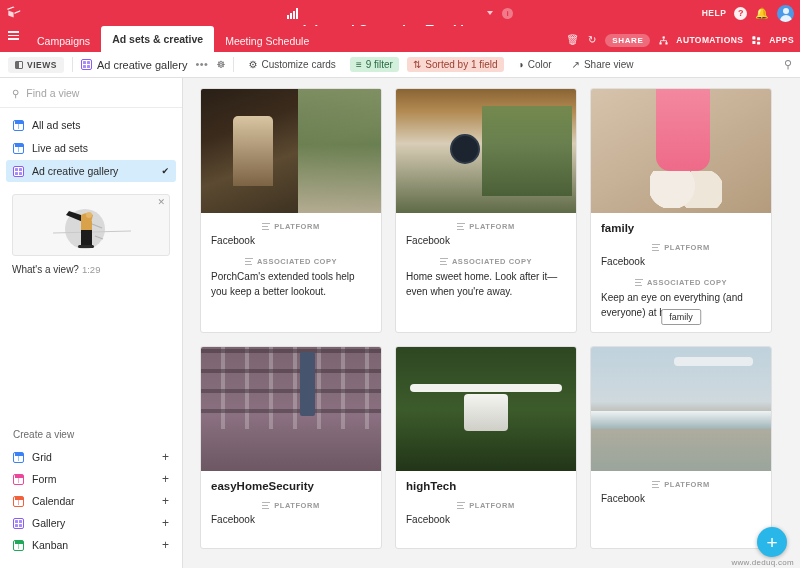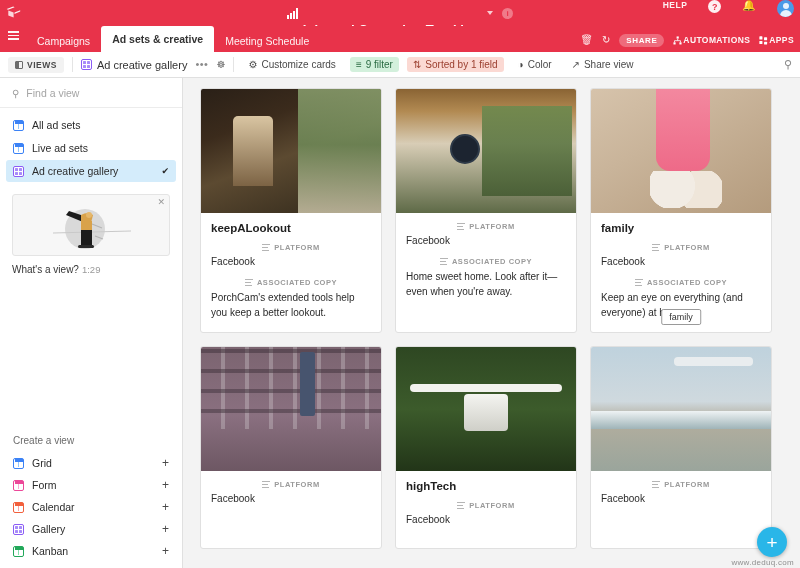--- a/index.html
+++ b/index.html
@@ -42,21 +42,21 @@
     margin-left: 2px; pointer-events: auto;
   }
   .info-circ {
     width: 11px; height: 11px; border-radius: 50%;
     background: rgba(255,255,255,.35); color: #e8334a;
     font-size: 8px; font-weight: bold; display: flex;
     align-items: center; justify-content: center; margin-left: 4px; pointer-events: auto;
   }
   .topbar-right {
     position: absolute; right: 6px; top: 0; height: 26px;
-    display: flex; gap: 21px;
+    display: flex; align-items: center; gap: 8px;
   }
   .help-label { color: rgba(255,255,255,.92); font-size: 8.5px; font-weight: bold; letter-spacing: .5px; }
   .circ-q {
     width: 13px; height: 13px; border-radius: 50%; background: rgba(255,255,255,.92);
     color: #e8334a; font-size: 9px; font-weight: bold;
     display: flex; align-items: center; justify-content: center;
   }
   .bell { color: #fff; font-size: 11px; line-height: 1; }
   .avatar-c {
     width: 17px; height: 17px; border-radius: 50%; background: #4b9ae8;
@@ -93,21 +93,21 @@
     margin-left: auto; display: flex; align-items: center; gap: 9px;
     padding-right: 6px; padding-bottom: 5px;
   }
   .tr-icon { color: rgba(255,255,255,.93); font-size: 10px; line-height: 1; }
   .share-pill {
     background: rgba(255,255,255,.28); color: #fff; font-size: 8px; font-weight: bold;
     letter-spacing: .6px; border-radius: 9px; padding: 2px 7px 2.5px;
   }
   .tb-label {
     color: rgba(255,255,255,.95); font-size: 8.5px; font-weight: bold;
-    letter-spacing: .4px; display: flex; align-items: center; gap: 1px;
+    letter-spacing: .4px; display: flex; align-items: center; gap: 8px;
   }
 
   
   .viewbar {
     position: absolute; top: 52px; left: 0; width: 800px; height: 26px;
     background: #fff; border-bottom: 1px solid #e0e0e0;
     display: flex; align-items: center; padding: 0 8px; gap: 8px;
   }
   .views-btn {
     display: flex; align-items: center; gap: 4px; background: #f2f2f2;
@@ -185,21 +185,21 @@
   .promo {
     margin: 12px 12px 0; border: 1px solid #e4e4e4; border-radius: 3px;
     background: #f7f7f7; height: 62px; position: relative; overflow: hidden;
   }
   .promo .x { position: absolute; right: 4px; top: 2px; color: #9a9a9a; font-size: 9px; }
   .promo-caption {
     padding: 8px 12px 0; font-size: 10px; color: #333;
   }
   .promo-caption .dur { color: #9a9a9a; font-size: 9.5px; margin-left: 3px; }
 
-  .create-section { position: absolute; left: 0; right: 0; bottom: 0; padding: 0 6px 6px; }
+  .create-section { position: absolute; left: 0; right: 0; bottom: 0; padding: 0 6px 12px; }
   .create-title {
     color: #6b6b6b; font-size: 10px; padding: 0 7px 6px;
   }
   .create-row {
     display: flex; align-items: center; gap: 8px; height: 22px;
     padding: 0 7px; color: #2b2b2b; font-size: 10.5px; border-radius: 3px;
   }
   .create-row .plus { margin-left: auto; color: #4a4a4a; font-size: 12px; line-height: 1; }
 
   
@@ -463,21 +463,20 @@
     </div>
   </div>
 </div>
 
 <div class="gallery">
   <div class="grid-wrap">
 
     <div class="card">
       <div class="card-img ph-lookout"></div>
       <div class="card-body">
-        <div class="card-title">keepALookout</div>
         <div class="fld-label">
           <span class="fld-ico">
               <i></i>
               <i></i>
               <i></i>
             </span>
           <span>PLATFORM</span>
         </div>
         <div class="fld-val">Facebook</div>
         <div class="fld-label">
@@ -538,20 +537,21 @@
           <span>ASSOCIATED COPY</span>
         </div>
         <div class="fld-copy">Keep an eye on everything (and everyone) at home.</div>
       </div>
       <div class="tooltip-badge">family</div>
     </div>
 
     <div class="card">
       <div class="card-img ph-security"></div>
       <div class="card-body">
+        <div class="card-title">easyHomeSecurity</div>
         <div class="fld-label">
           <span class="fld-ico">
               <i></i>
               <i></i>
               <i></i>
             </span>
           <span>PLATFORM</span>
         </div>
         <div class="fld-val">Facebook</div>
       </div>

